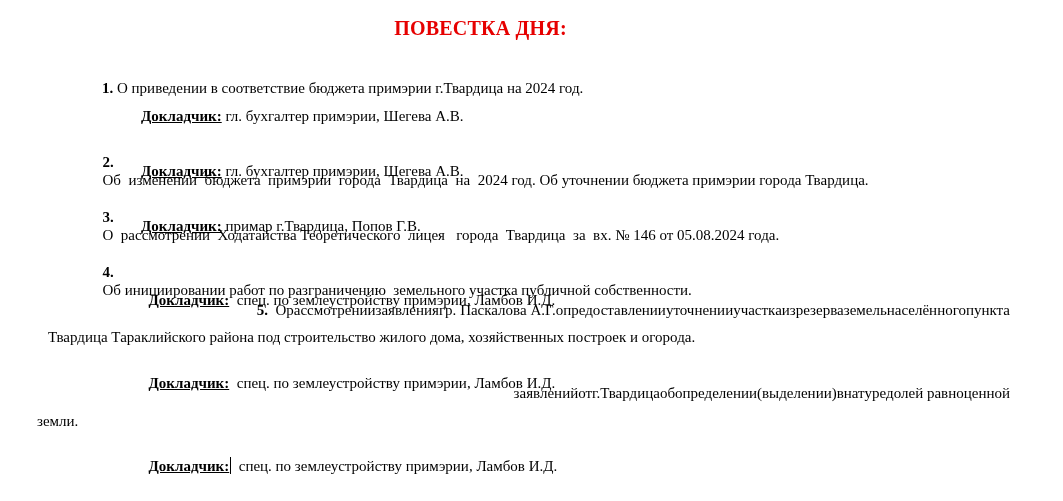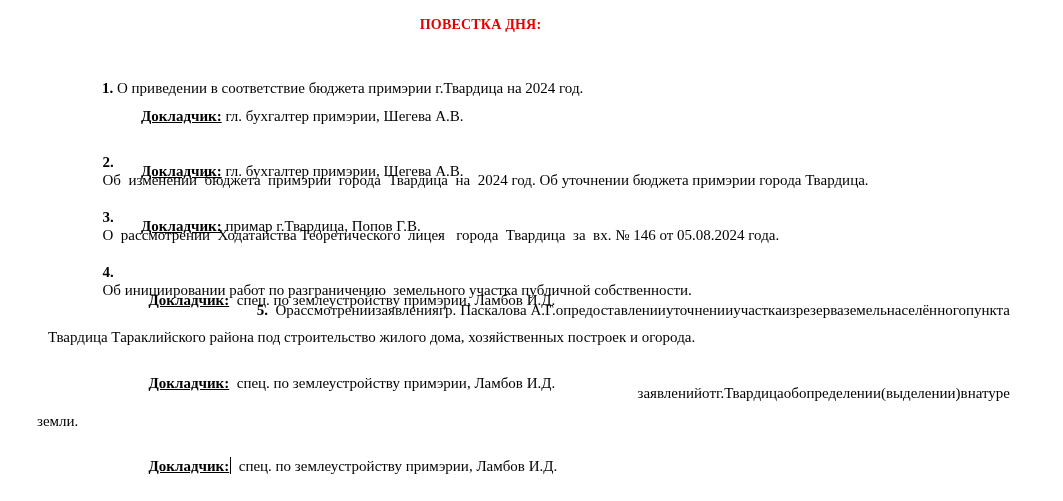--- a/index.html
+++ b/index.html
@@ -16,21 +16,21 @@
       color: #000000;
       font-size: 15px;
     }
     .title {
       position: absolute;
       top: 17px;
       left: 0;
       width: 961px;
       text-align: center;
       font-weight: bold;
-      font-size: 14px;
+      font-size: 20px;
       color: #e60000;
       letter-spacing: 0.2px;
     }
     .line {
       position: absolute;
       white-space: nowrap;
       line-height: 18px;
     }
     .num { font-weight: bold; }
     .rep-label {
@@ -115,19 +115,20 @@
 
 <div class="line justify" style="top:384px; left:95px; width:915px;">
   <span>заявлений</span>
   <span>от</span>
   <span>г.Твардица</span>
   <span>об</span>
   <span>определении</span>
   <span>(выделении)</span>
   <span>в</span>
   <span>натуре</span>
+  <span>долей равноценной</span>
 </div>
 <div class="line" style="top:412px; left:37px;">
   <span>земли.</span>
 </div>
 <div class="line" style="top:439px; left:141px; white-space:pre;">
   <span class="rep-label">Докладчик:</span><span class="cursor"></span>  <span>спец. по землеустройству примэрии, Ламбов И.Д.</span>
 </div>
 
 </body></html>

